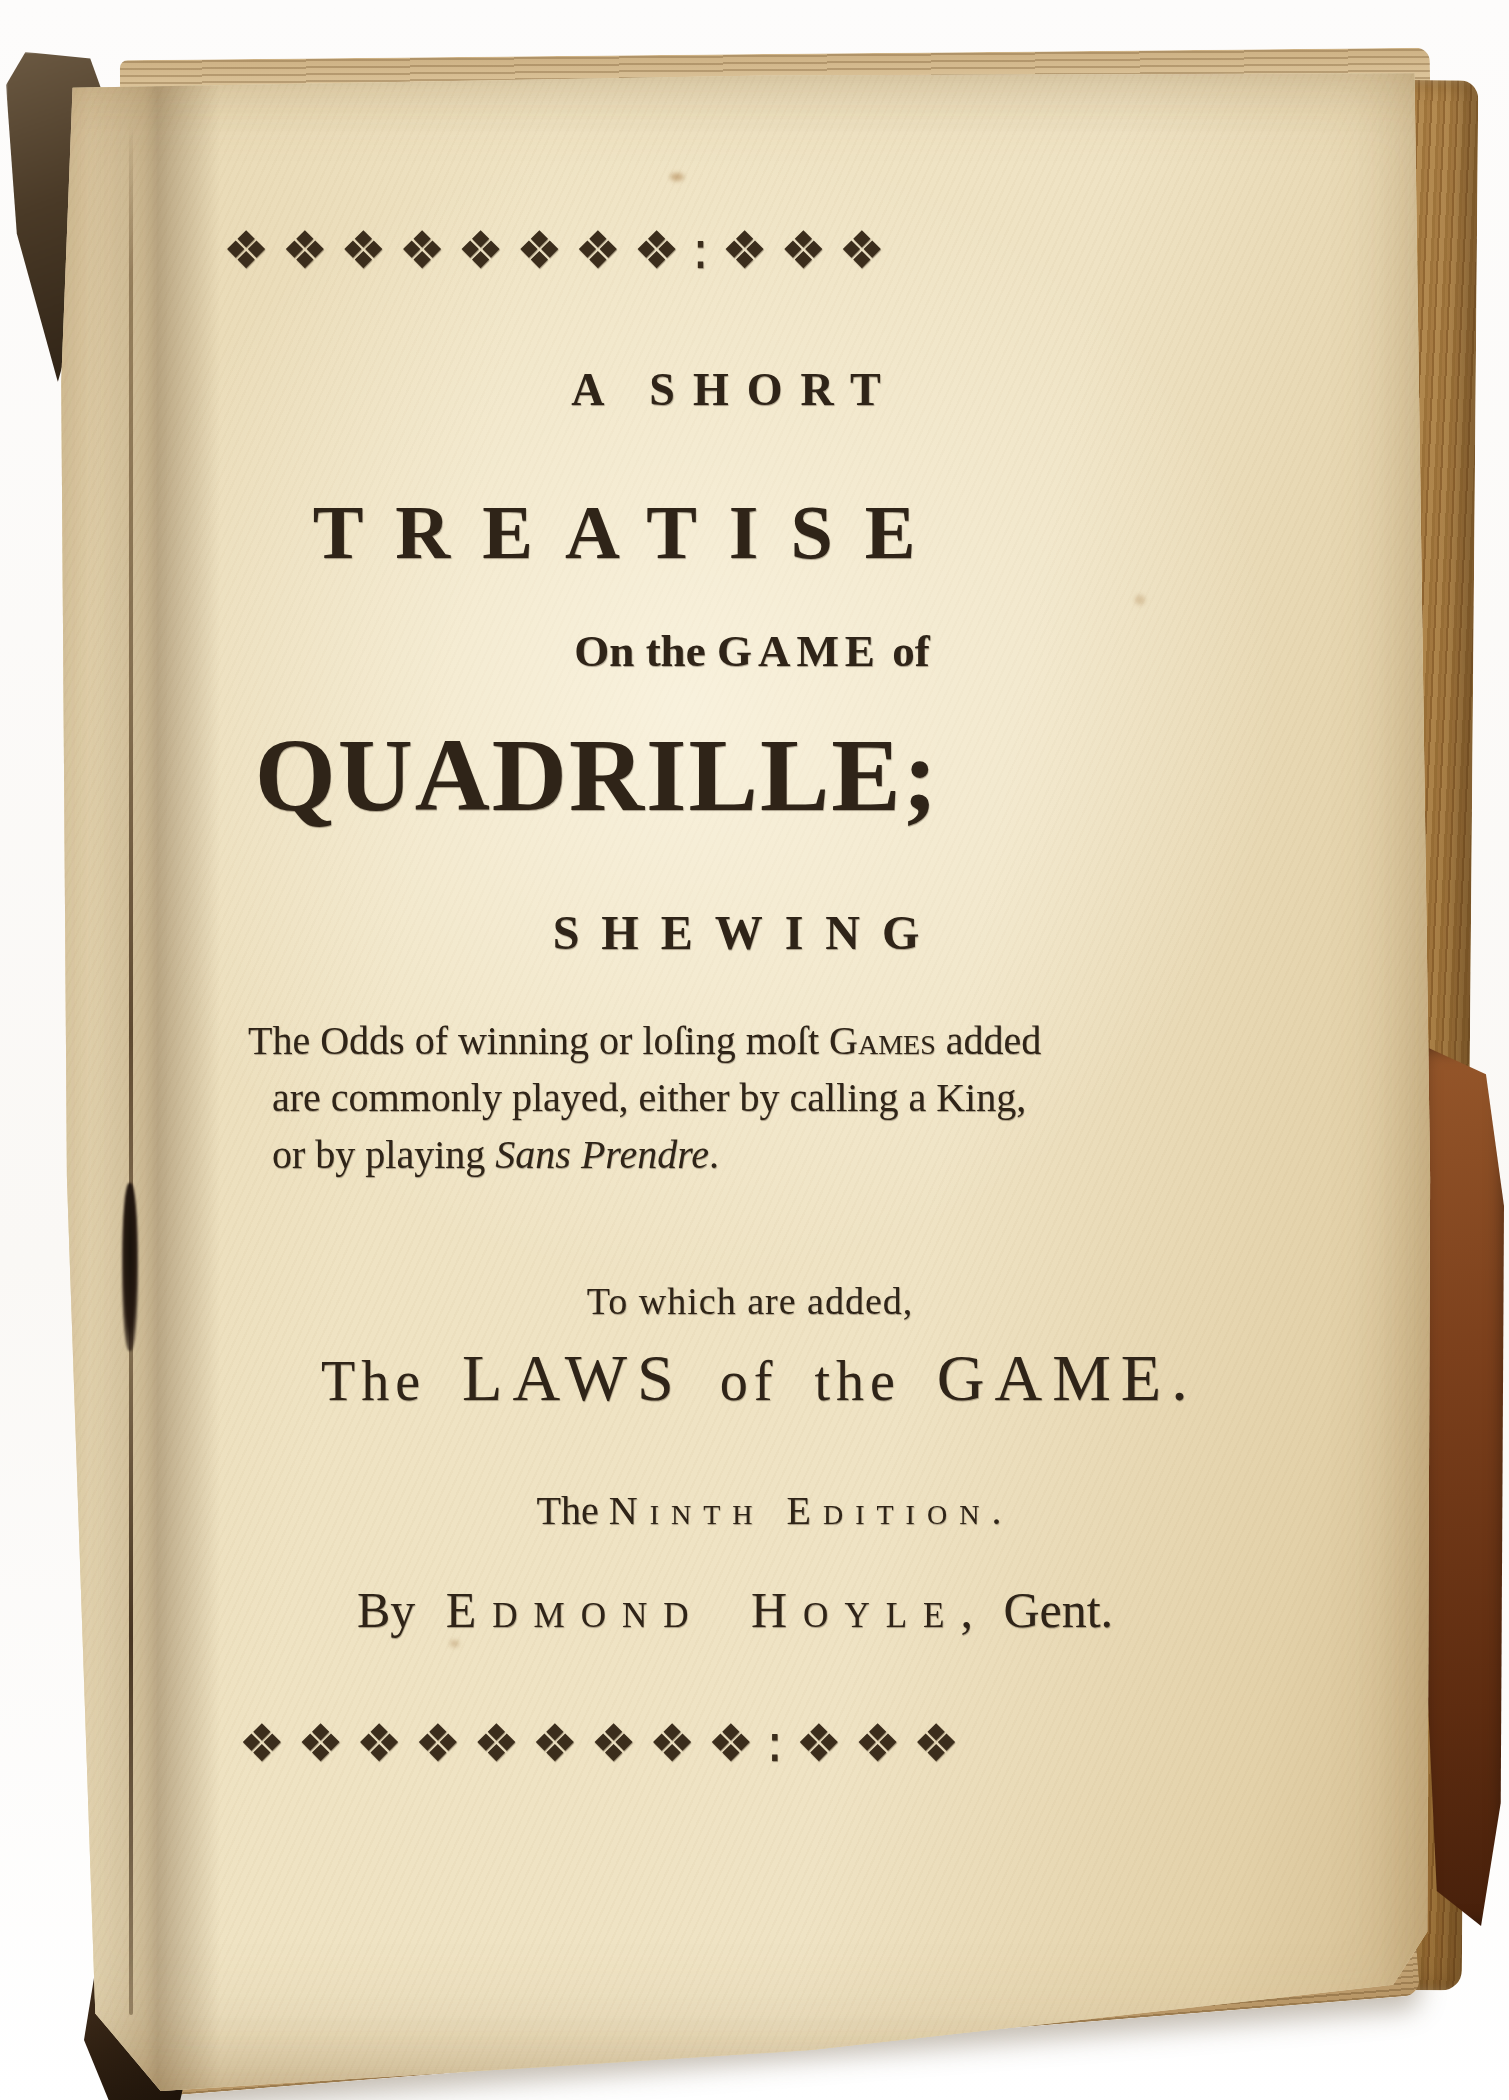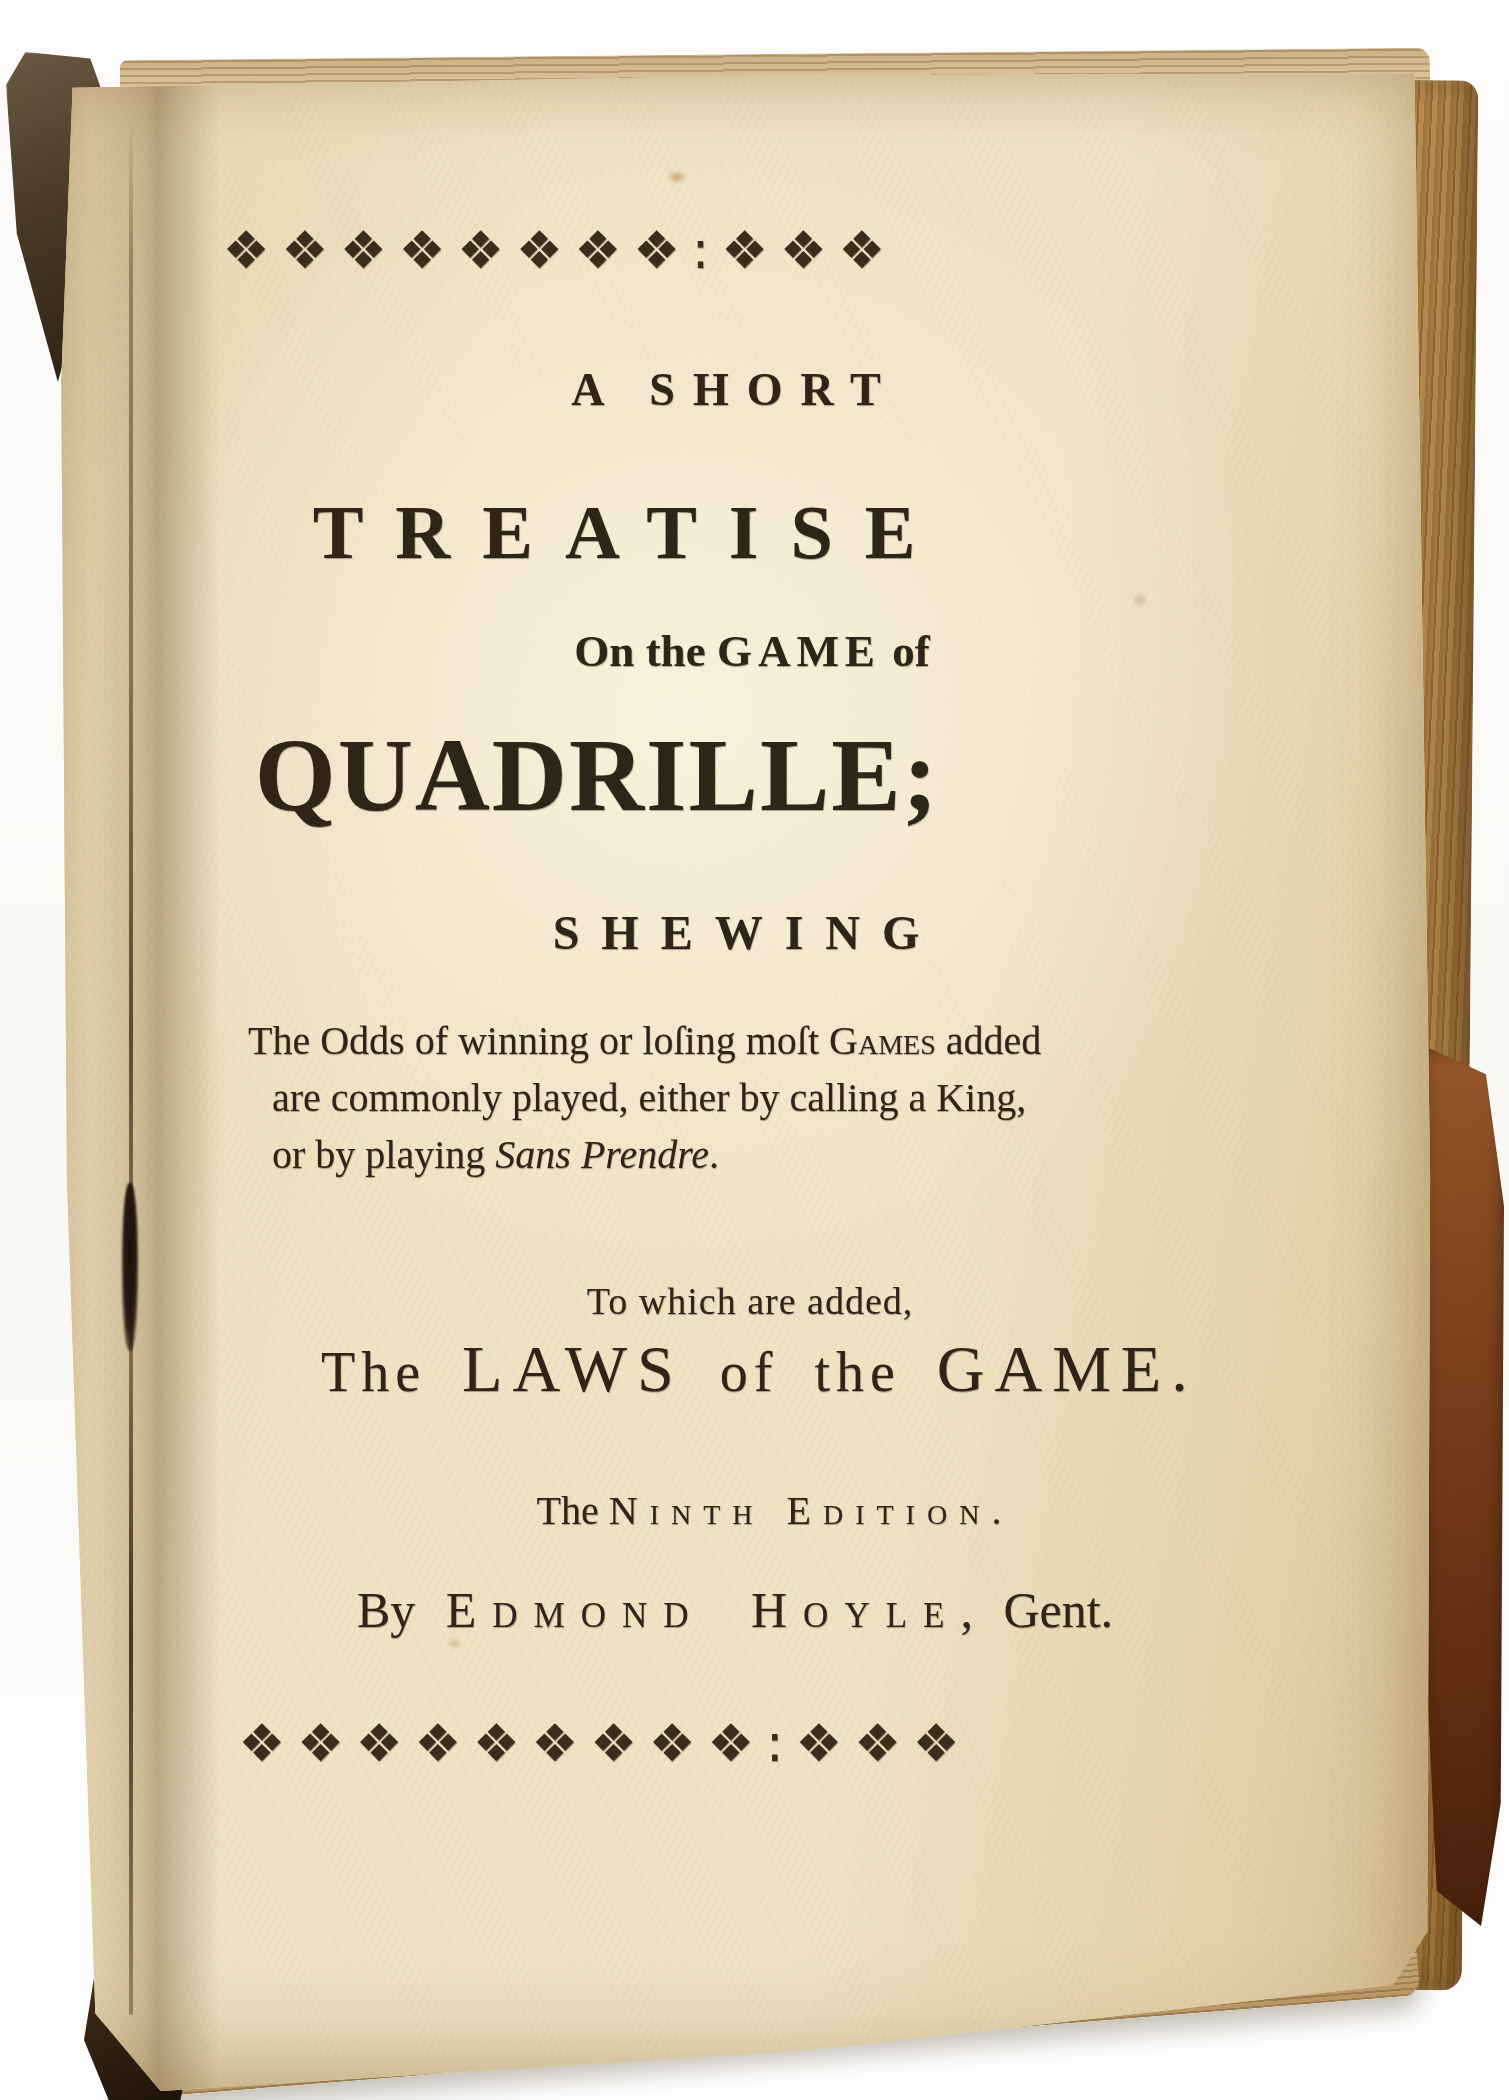--- a/index.html
+++ b/index.html
@@ -113,21 +113,21 @@
   .paragraph{
     position:absolute;left:218px;top:957px;width:860px;
     font-size:40px;line-height:57px;color:#2f2418;
     text-shadow:0.5px 0.8px 0.8px rgba(47,33,18,.38);white-space:nowrap;
   }
   .paragraph .indent{padding-left:24px;display:block;}
   .paragraph .first{display:block;}
   .smallcaps{font-variant:small-caps;}
   .it{font-style:italic;}
   .added-note{top:1186px;font-size:38px;letter-spacing:1px;transform:translateX(135px);margin-top:38px;}
-  .laws-line{top:1278px;font-size:56px;line-height:72px;letter-spacing:6px;word-spacing:16px;transform:translateX(131px);}
+  .laws-line{top:1278px;font-size:56px;line-height:89px;letter-spacing:6px;word-spacing:16px;transform:translateX(131px);}
   .laws-line .big{font-size:66px;letter-spacing:10px;}
   .edition-line{top:1432px;font-size:40px;transform:translateX(160px);}
   .edition-line .smallcaps{letter-spacing:12px;}
   .byline{top:1526px;font-size:50px;word-spacing:18px;transform:translateX(120px);}
   .byline .smallcaps{letter-spacing:16px;}
   .tailpiece{top:1658px;transform:translateX(-10px);}
 </style>
 </head>
 <body>
 

